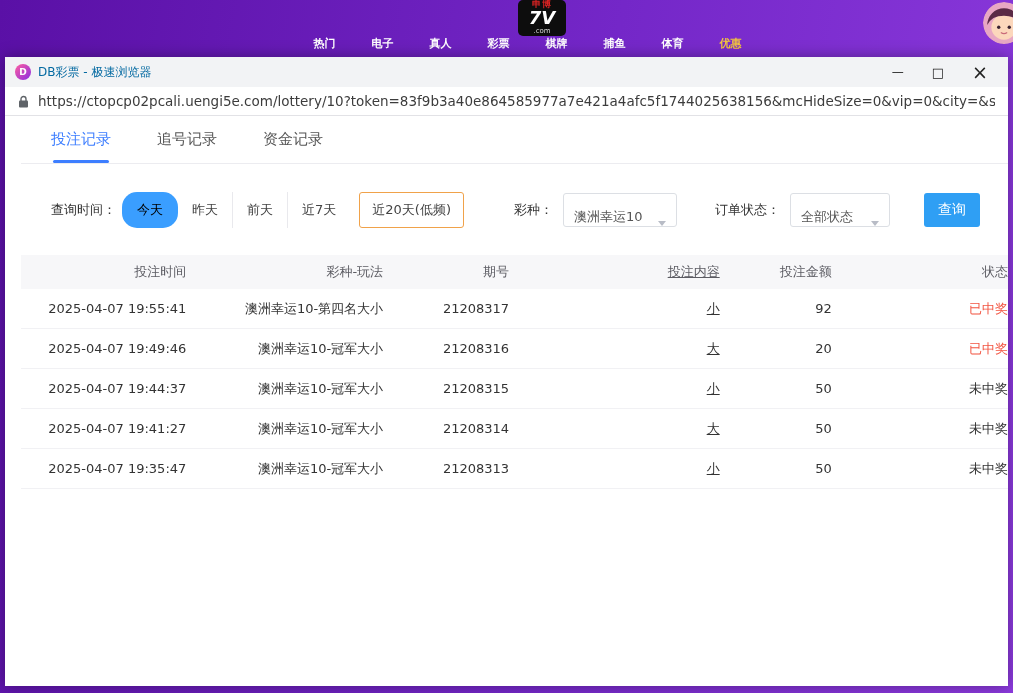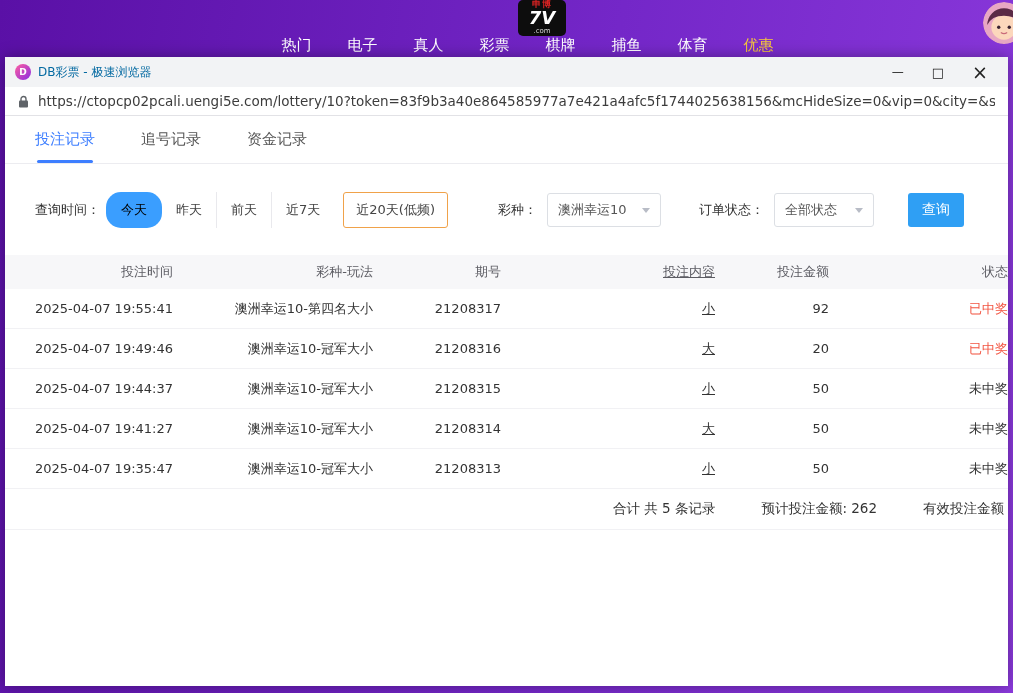--- a/index.html
+++ b/index.html
@@ -11,21 +11,21 @@
   }
 
   
   .topbar { position:absolute; top:0; left:8px; width:100%; height:46px; display:flex; align-items:center;flex-direction:column; }
   .logo { margin-left:55px; width:48px; height:44px; background:#0d0d0d; border-radius:5px;
           display:flex; flex-direction:column; align-items:center; justify-content:center; line-height:1.05; cursor:pointer; }
   .logo-top { color:#e02424; font-size:9px; font-weight:bold; letter-spacing:1px; }
   .logo-main { color:#fff; font-size:18px; font-weight:bold; font-style:italic; }
   .logo-sub { color:#d8d8d8; font-size:7px; }
   .topnav { display:flex; margin-left:26px; gap:36px; }
-  .topnav a { color:#fff; font-size:15px; font-weight:normal; text-decoration:none; cursor:pointer; white-space:nowrap; }
+  .topnav a { color:#fff; font-size:11px; font-weight:bold; text-decoration:none; cursor:pointer; white-space:nowrap; }
   .topnav a[data-accent="true"] { color:#f5c83c; }
   .avatar { position:absolute; right:-4px; top:2px; width:42px; height:42px; border-radius:50%; overflow:hidden; cursor:pointer; }
 
   
   .window { position:absolute; left:5px; top:57px; width:1003px; height:629px; background:#fff;
             box-shadow:0 0 14px rgba(0,0,0,.35); display:flex; flex-direction:column; }
   .titlebar { height:30px; background:#f2f3f5; display:flex; align-items:center; padding:0 10px; flex:0 0 30px; }
   .win-icon { width:16px; height:16px; border-radius:50%; background:linear-gradient(135deg,#ff5fa0,#8a2be2);
               color:#fff; font-size:9px; font-weight:bold; display:flex; align-items:center; justify-content:center; }
   .win-title { margin-left:7px; font-size:12px; color:#0369a1; }
@@ -33,39 +33,39 @@
   .wc { cursor:pointer; line-height:1; }
   .wc.min { font-size:12px; }
   .wc.max { font-size:13px; }
   .wc.close { font-size:19px; }
 
   .urlbar { height:29px; background:#fff; border-bottom:1px solid #e2e2e6; display:flex; align-items:center;
             padding:0 13px; flex:0 0 29px; }
   .lock { margin-right:9px; flex:0 0 auto; }
   .url-text { font-size:13.5px; color:#3c3c3c; white-space:nowrap; overflow:hidden; cursor:text; }
 
-  .page { flex:1; background:#fff; overflow:hidden; }
+  .page { flex:1; background:#fff; overflow:hidden;margin-left:16px; }
 
   
   .tabs { display:flex; gap:46px; padding-left:30px; height:48px; align-items:stretch; border-bottom:1px solid #ececf0; }
   .tab { font-size:15px; color:#555; position:relative; display:flex; align-items:center; cursor:pointer; }
   .tab[data-active="true"] { color:#3d7eff; }
   .tab[data-active="true"]::after { content:""; position:absolute; left:2px; right:2px; bottom:0; height:3px;
                                     background:#3d7eff; border-radius:2px; }
 
   
   .filters { display:flex; align-items:center; margin:28px 0 0 30px; font-size:13px; color:#333; }
   .flabel { white-space:nowrap; }
   .time-btn { background:#3a9eff; color:#000000; padding:9px 15px; border-radius:15px; margin-left:6px; cursor:pointer; }
   .time-opt { padding:9px 14px; color:#444; cursor:pointer; white-space:nowrap;text-align:center; }
   .time-opt + .time-opt { border-left:1px solid #e9e9ed; }
   .time-opt.lowfreq { border:1px solid #f0a24a; border-radius:3px; margin-left:9px; padding:8px 12px; }
   .lottery-label { margin-left:50px; }
   .status-label { margin-left:38px; }
-  .select { display:flex; align-items:center; justify-content:space-between; border:1px solid #dcdfe4; border-radius:3px;
+  .select { display:flex; align-items:flex-end; justify-content:space-between; border:1px solid #dcdfe4; border-radius:3px;
             height:34px; padding:0 10px; margin-left:10px; color:#555; cursor:pointer; background:#fff; }
   .select.lottery { width:114px; }
   .select.status { width:100px; }
   .chevron { width:0; height:0; border-left:4px solid transparent; border-right:4px solid transparent;
              border-top:5px solid #b8bcc6; margin-left:8px; }
   .search-btn { margin-left:34px; width:56px; height:34px; background:#2f9ff4; color:#fff; border:none;
                 border-radius:3px; font-size:14px; cursor:pointer; font-family:inherit; }
 
   
   .table { margin-top:27px; }
@@ -209,21 +209,16 @@
 
       <div class="tr">
         <span class="td c0">2025-04-07 19:35:47</span>
         <span class="td c1">澳洲幸运10-冠军大小</span>
         <span class="td c2">21208313</span>
         <span class="td c3">小</span>
         <span class="td c4">50</span>
         <span class="td c5 status" data-state="lost">未中奖</span>
       </div>
 
-      <div class="summary">
-        <span>合计 共 5 条记录</span>
-        <span>预计投注金额: 262</span>
-        <span>有效投注金额</span>
-      </div>
     </div>
 
   </div>
 </div>
 
 </body></html>

